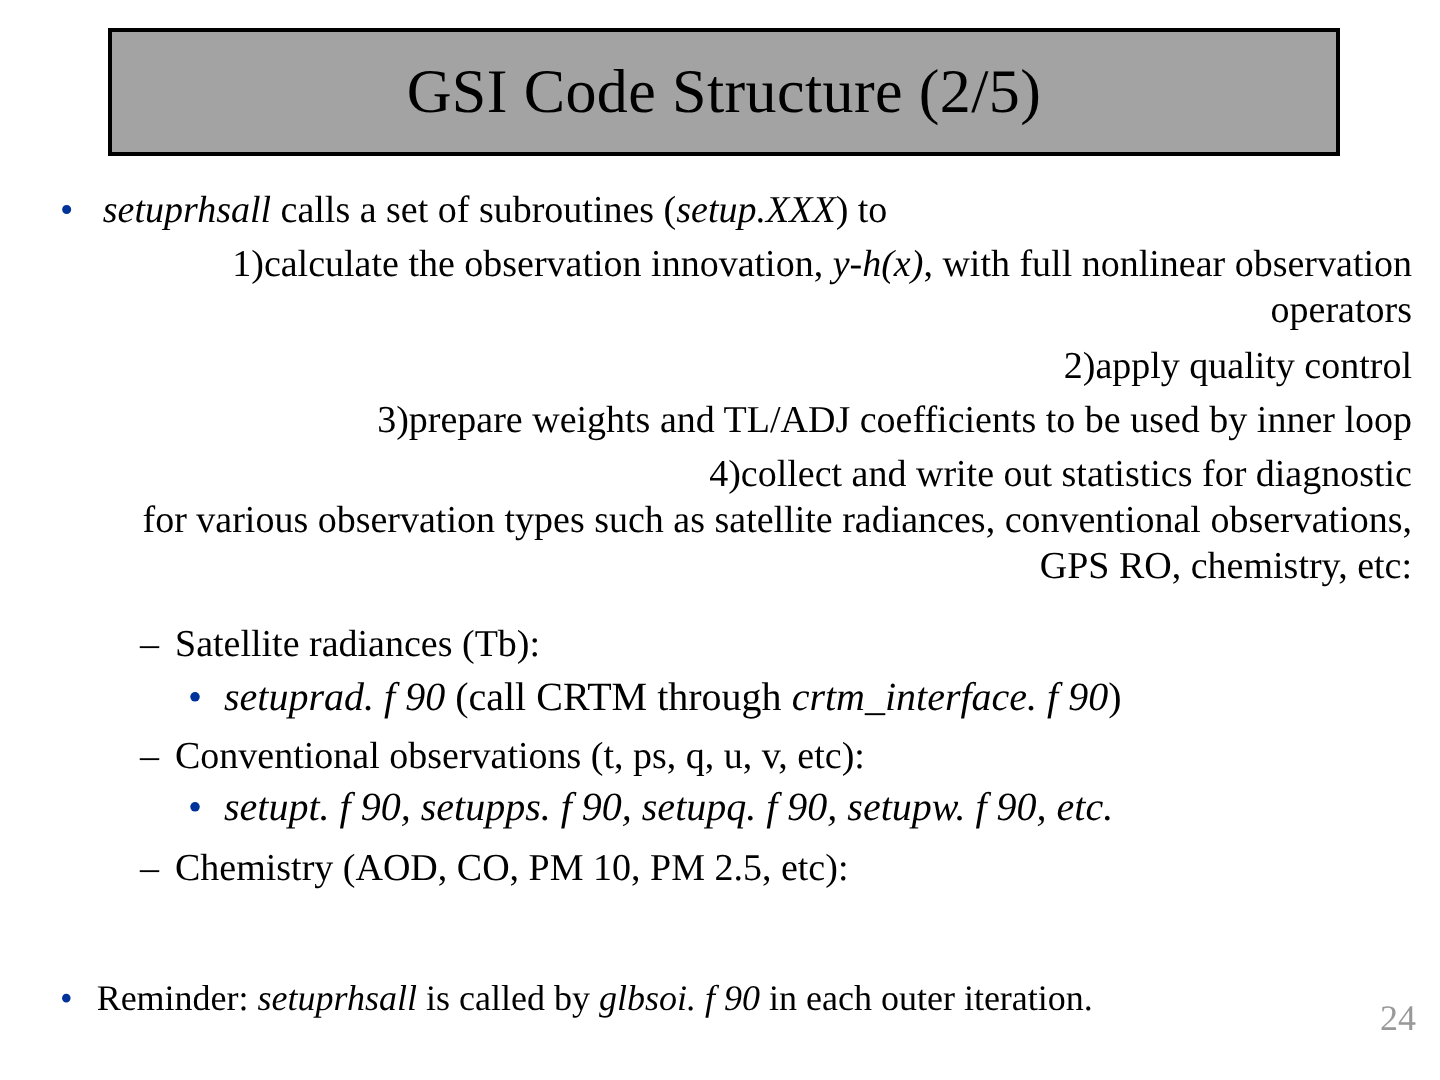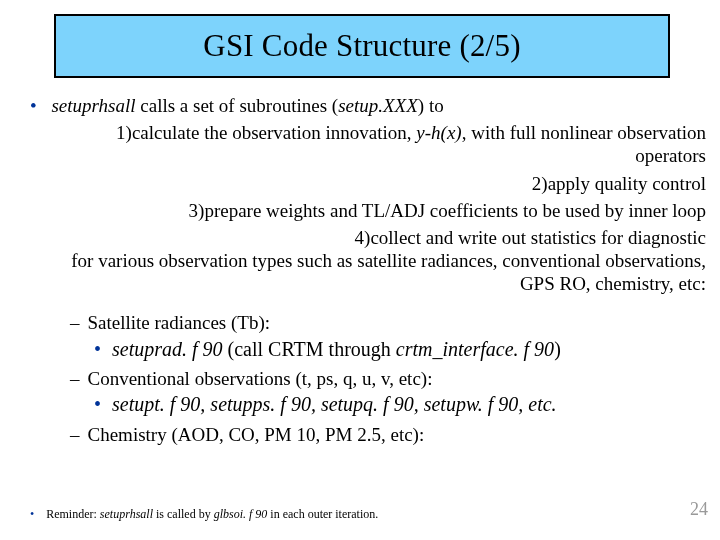--- a/index.html
+++ b/index.html
@@ -16,21 +16,21 @@
   width: 720px;
   height: 540px;
   box-sizing: border-box;
 }
 .title-box {
   position: absolute;
   left: 54px;
   top: 14px;
   width: 612px;
   height: 60px;
-  background: #7dd3fc;
+  background: #a3a3a3;
   border: 2px solid #000;
   display: flex;
   align-items: center;
   justify-content: center;
 }
 .title-text {
   font-size: 31px;
   letter-spacing: 0.2px;
 }
 .content {
@@ -84,23 +84,23 @@
   font-size: 20px;
   margin-bottom: 6px;
 }
 .subsub .dot2 {
   color: #003399;
   margin-right: 6px;
 }
 .reminder {
   position: absolute;
   left: 30px;
-  bottom: 18px;
+  bottom: 30px;
   width: 676px;
-  font-size: 12px;
+  font-size: 18px;
 }
 .reminder .dot {
   color: #003399;
   margin-right: 12px;
 }
 .pagenum {
   position: absolute;
   right: 12px;
   bottom: 20px;
   font-size: 18px;

